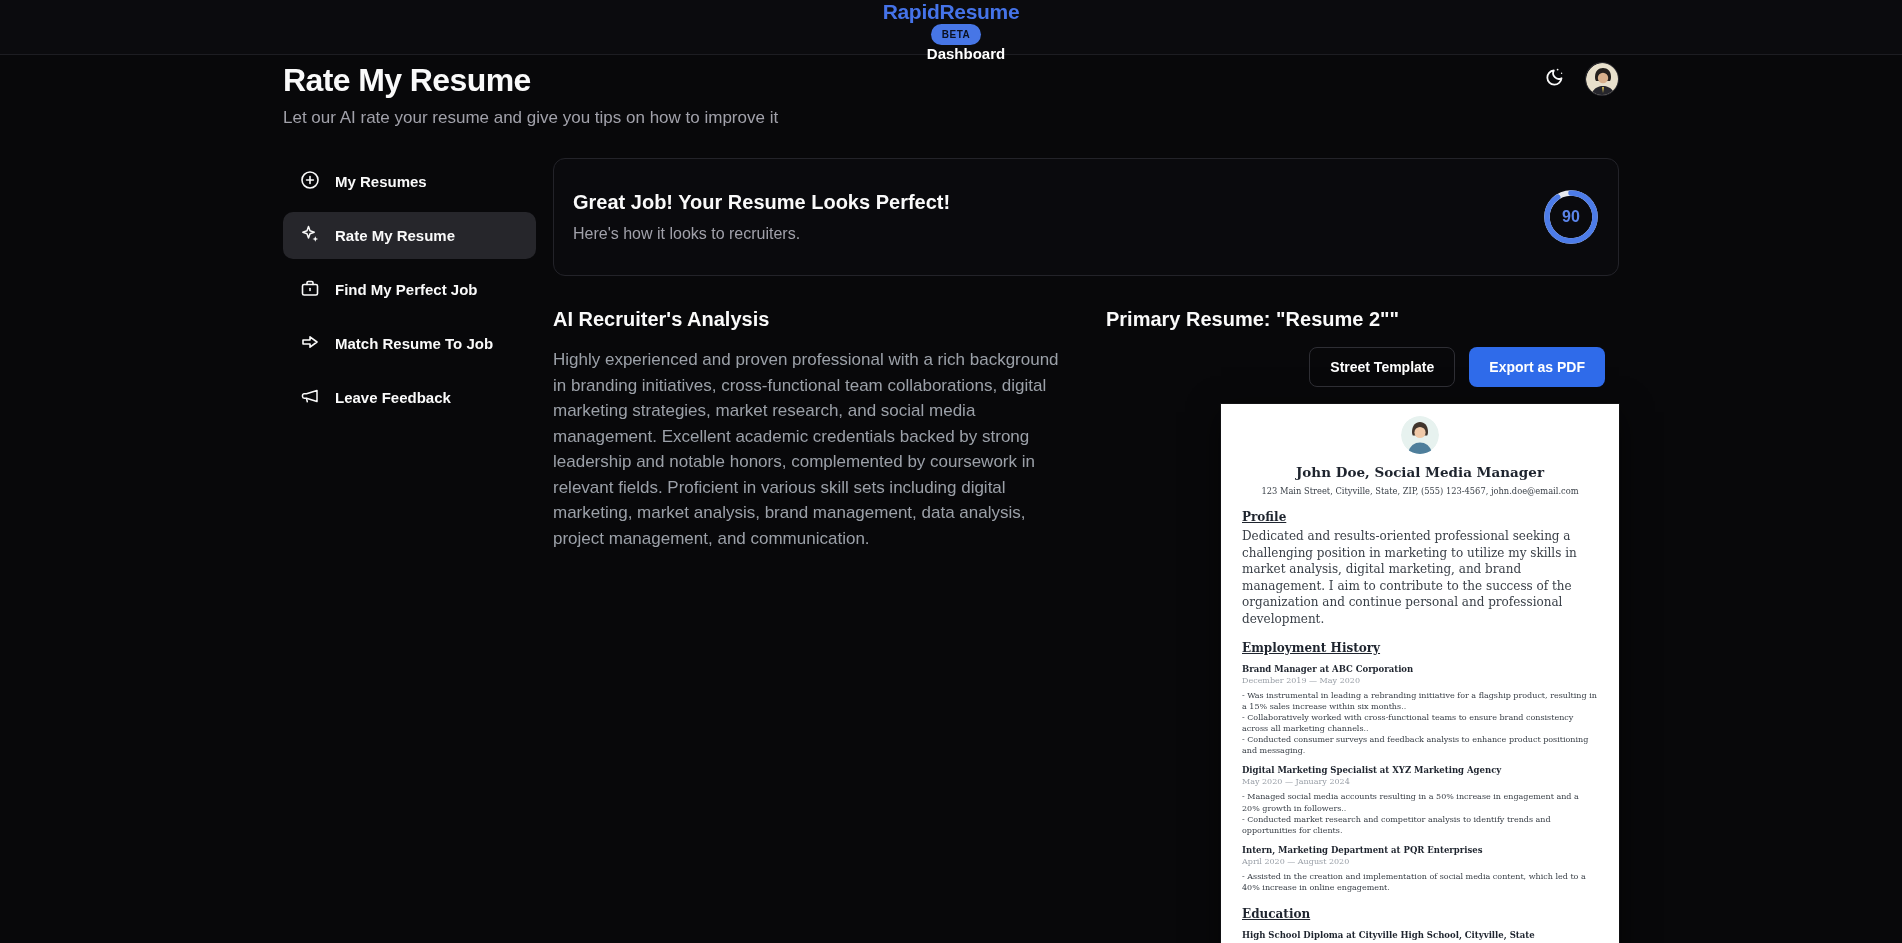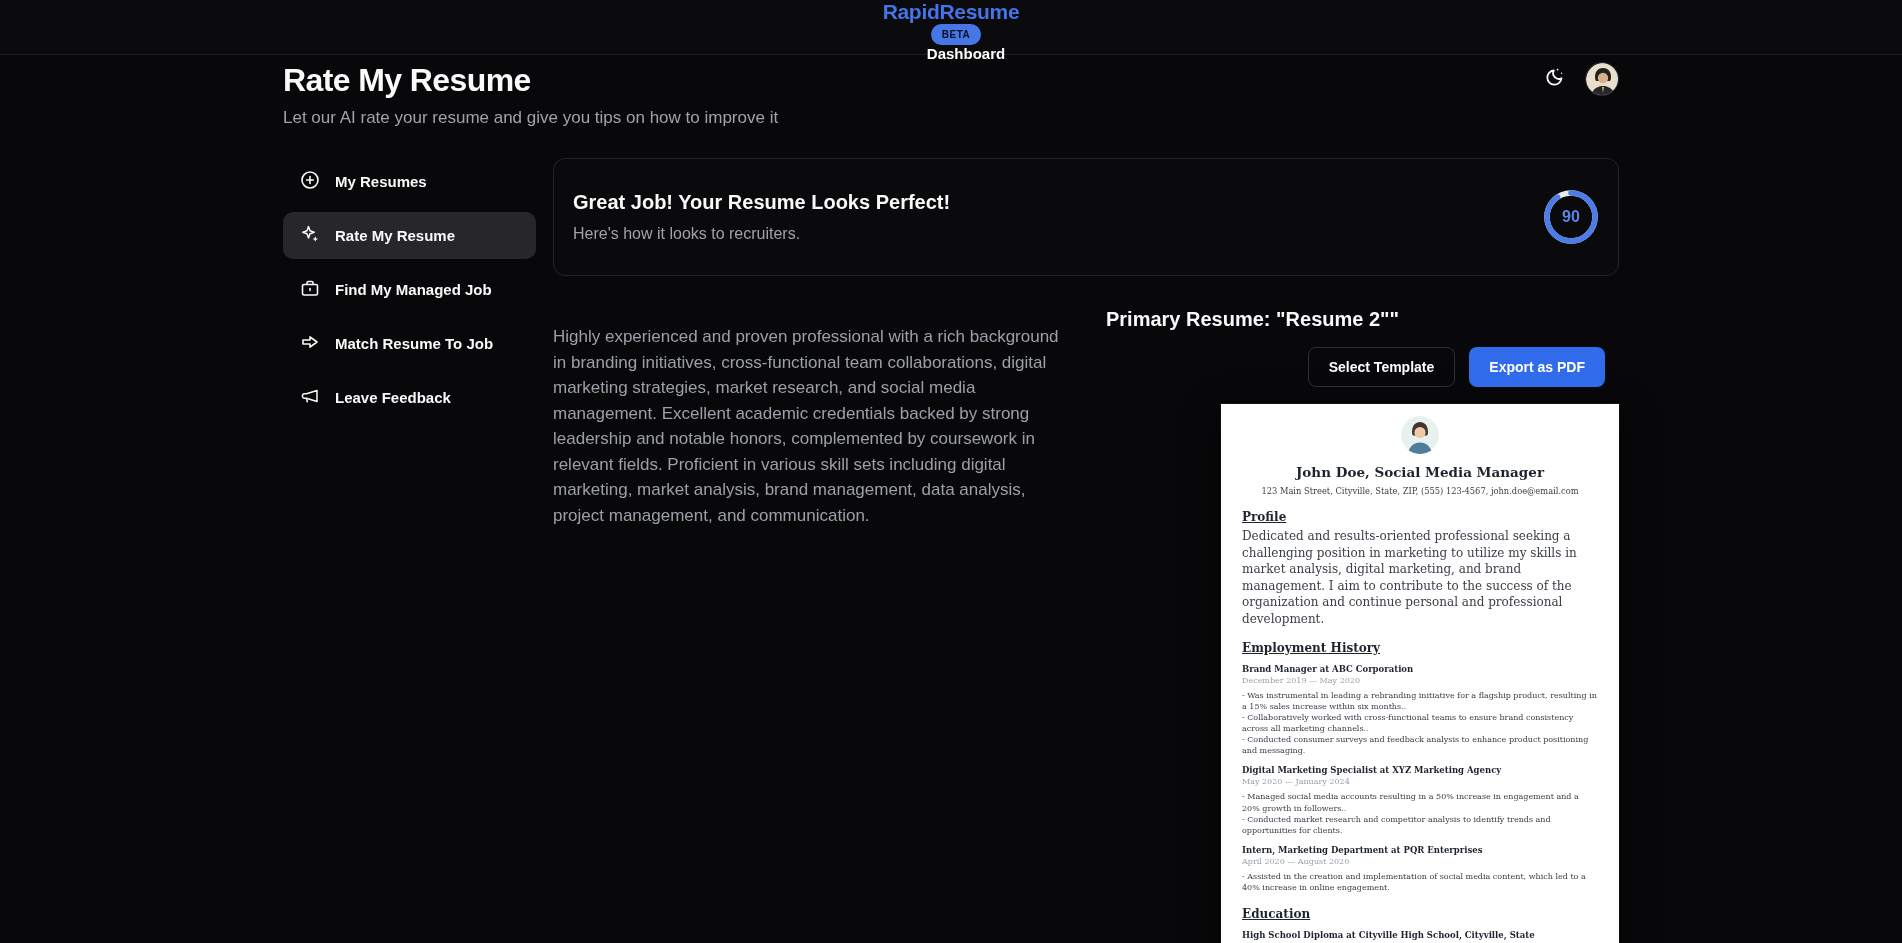--- a/index.html
+++ b/index.html
@@ -126,21 +126,21 @@
         <span>Rate My Resume</span>
       </div>
       <div class="side-item">
         <span>
           <svg width="20" height="20" viewBox="0 0 20 20" fill="none" stroke="#fafafa" stroke-width="1.6" stroke-linecap="round" stroke-linejoin="round">
             <rect x="2.5" y="6.5" width="15" height="10.5" rx="1.6"></rect>
             <path d="M7 6.5V4.8A1.3 1.3 0 0 1 8.3 3.5h3.4A1.3 1.3 0 0 1 13 4.8v1.7"></path>
             <path d="M10 10.5v2"></path>
           </svg>
         </span>
-        <span>Find My Managed Job</span>
+        <span>Find My Perfect Job</span>
       </div>
       <div class="side-item">
         <span>
           <svg width="20" height="20" viewBox="0 0 20 20" fill="none" stroke="#fafafa" stroke-width="1.6" stroke-linejoin="round">
             <path d="M3 8h7V4.8L17 10l-7 5.2V12H3Z"></path>
           </svg>
         </span>
         <span>Match Resume To Job</span>
       </div>
       <div class="side-item">
@@ -166,27 +166,28 @@
             <circle cx="28" cy="28" r="24" fill="none" stroke="#e8eaee" stroke-width="5.5"></circle>
             <circle cx="28" cy="28" r="24" fill="none" stroke="#4d7ce8" stroke-width="5.5" stroke-dasharray="135.7 150.8" stroke-linecap="round" transform="rotate(-90 28 28)"></circle>
           </svg>
           <div class="score-num">90</div>
         </div>
       </div>
 
       <div class="columns">
 
         <section>
+          <h2 class="section-h">AI Recruiter's Analysis</h2>
           <p class="analysis-text">Highly experienced and proven professional with a rich background in branding initiatives, cross-functional team collaborations, digital marketing strategies, market research, and social media management. Excellent academic credentials backed by strong leadership and notable honors, complemented by coursework in relevant fields. Proficient in various skill sets including digital marketing, market analysis, brand management, data analysis, project management, and communication.</p>
         </section>
 
         <section>
           <h2 class="section-h">Primary Resume: "Resume 2""</h2>
           <div class="btn-row">
-            <button class="btn btn-outline">Select Template</button>
+            <button class="btn btn-outline">Street Template</button>
             <button class="btn btn-primary">Export as PDF</button>
           </div>
 
           <div class="resume">
             <div class="r-avatar">
               <svg width="38" height="38" viewBox="0 0 38 38">
                 <circle cx="19" cy="19" r="19" fill="#e7f2ef"></circle>
                 <path d="M11 16c0-6.5 3.6-10 8-10s8 3.5 8 10c0 1.6-.4 2.6-.8 3.4H11.8c-.4-.8-.8-1.8-.8-3.4Z" fill="#41352d"></path>
                 <circle cx="19" cy="16.5" r="5.6" fill="#f0c9a8"></circle>
                 <path d="M13.6 12.4c1.6-1.8 9-1.6 10.8 0l-1-3h-8.8Z" fill="#41352d"></path>

